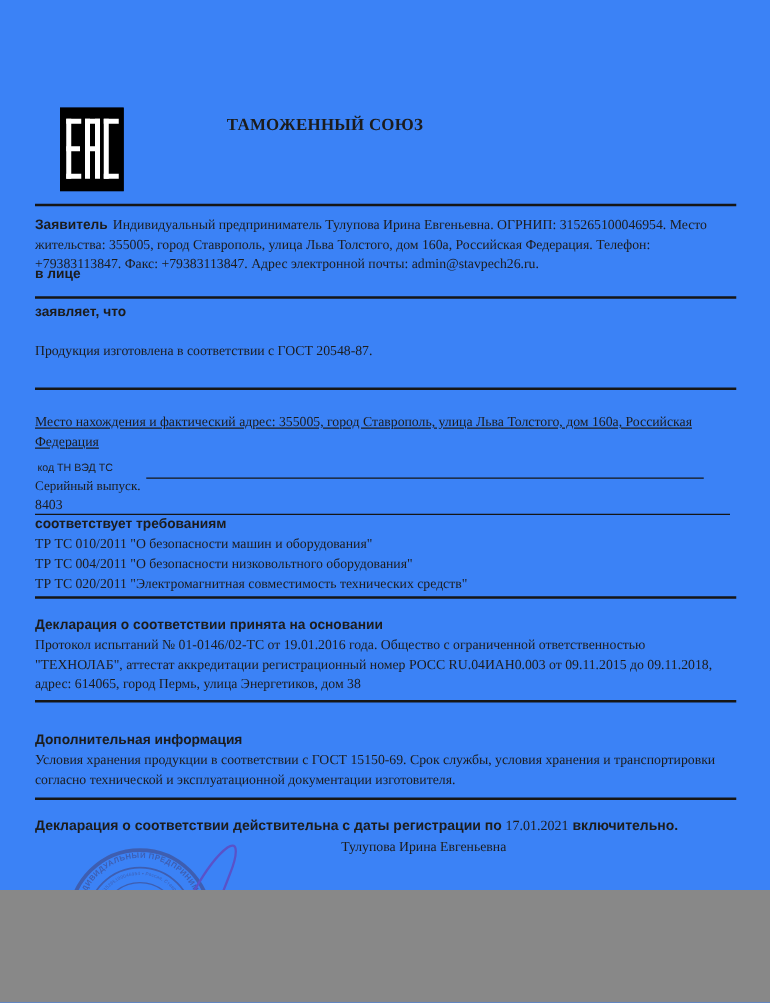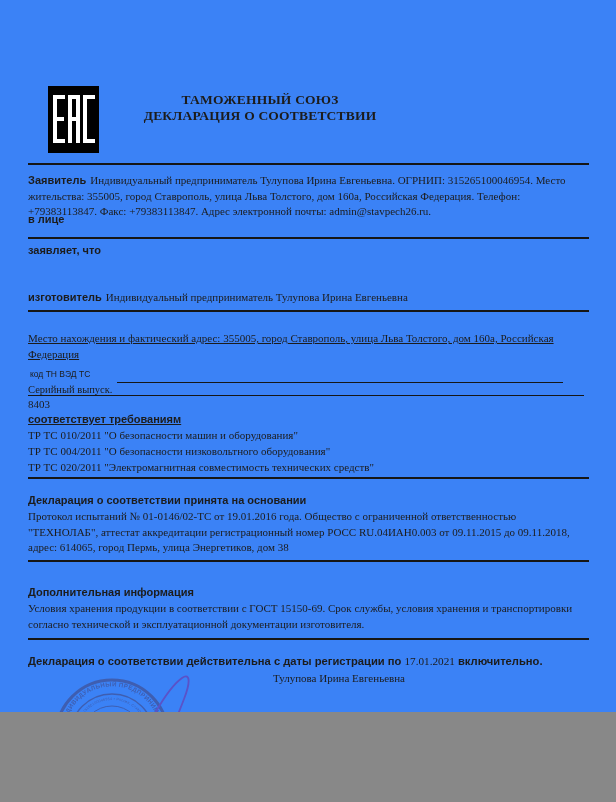--- a/index.html
+++ b/index.html
@@ -16,21 +16,21 @@
   .para{width:561px;}
   .u{text-decoration:underline;}
   
   .eac-box{left:48px;top:86px;width:51px;height:67px;background:#000;}
   
   .title-wrap{left:28px;top:92px;width:464px;text-align:center;
     font-family:"Liberation Serif", serif;font-weight:bold;font-size:13.5px;line-height:15.5px;letter-spacing:.2px;}
   .code-label{font-family:"Liberation Sans", sans-serif;font-weight:normal;font-size:8.5px;}
   .blankline{position:absolute;height:1.2px;background:#161616;}
   .serial{left:28px;top:384px;width:556px;border-bottom:1.3px solid #161616;
-    font-family:"Liberation Serif", serif;font-size:10.5px;line-height:11px;padding-bottom:0;text-decoration:none;}
+    font-family:"Liberation Serif", serif;font-size:10.5px;line-height:11px;padding-bottom:16px;text-decoration:none;}
   .validity{font-family:"Liberation Sans", sans-serif;font-weight:bold;font-size:11.2px;}
   .validity .date{font-family:"Liberation Serif", serif;font-weight:normal;}
   .sig-name{font-family:"Liberation Serif", serif;font-size:11px;}
   .sig-caption{font-family:"Liberation Sans", sans-serif;font-size:5px;color:#2e2e2e;letter-spacing:.05px;width:320px;}
   .sig-line{position:absolute;left:28px;top:720px;width:133px;height:1.3px;background:#111;}
   .stamp-svg{left:52px;top:676px;}
   .sign-svg{left:128px;top:671px;}
 </style>
 </head>
 <body>
@@ -52,47 +52,44 @@
       <rect x="20" y="31" width="12" height="4" fill="#fff"></rect>
 
       <rect x="35" y="9" width="4" height="48" fill="#fff"></rect>
       <rect x="35" y="9" width="12" height="4" fill="#fff"></rect>
       <rect x="35" y="53" width="12" height="4" fill="#fff"></rect>
     </svg>
   </div>
 
   <div class="abs title-wrap">
     <div>ТАМОЖЕННЫЙ СОЮЗ</div>
-    <div>ДЕКЛАРАЦИЯ О СООТВЕТСТВИИ</div>
   </div>
 
   <div class="rule" style="top:163px;"></div>
 
   <div class="abs serif para" style="left:28px;top:173px;">
     <span class="bsans-inline">Заявитель</span><span>Индивидуальный предприниматель Тулупова Ирина Евгеньевна.  ОГРНИП: 315265100046954. Место жительства: 355005, город Ставрополь, улица Льва Толстого, дом 160а, Российская Федерация. Телефон: +79383113847. Факс: +79383113847. Адрес электронной почты: admin@stavpech26.ru.</span>
   </div>
   <div class="abs bsans" style="left:28px;top:212px;">в лице</div>
 
   <div class="rule" style="top:237px;"></div>
 
   <div class="abs bsans" style="left:28px;top:243px;">заявляет, что</div>
-  <div class="abs serif para" style="left:28px;top:290px;">
-    <span class="bsans-inline">изготовитель</span><span>Индивидуальный предприниматель Тулупова Ирина Евгеньевна</span>
-  </div>
+  <div class="abs serif para" style="left:28px;top:274px;">Продукция изготовлена в соответствии с ГОСТ 20548-87.</div>
 
   <div class="rule" style="top:310px;"></div>
 
   <div class="abs serif para u" style="left:28px;top:331px;text-decoration:underline;">Место нахождения и фактический адрес: 355005, город Ставрополь, улица Льва Толстого, дом 160а, Российская Федерация</div>
 
   <div class="abs code-label" style="left:30px;top:369px;">код ТН ВЭД ТС</div>
   <div class="blankline" style="left:117px;top:382px;width:446px;"></div>
   <div class="abs serial">Серийный выпуск.</div>
   <div class="abs serif" style="left:28px;top:397px;">8403</div>
 
-  <div class="abs bsans" style="left:28px;top:412px;text-decoration:underline;">соответствует требованиям</div>
+  <div class="abs bsans" style="left:28px;top:412px;">соответствует требованиям</div>
   <div class="abs serif para" style="left:28px;top:428px;">ТР ТС 010/2011 "О безопасности машин и оборудования"</div>
   <div class="abs serif para" style="left:28px;top:444px;">ТР ТС 004/2011 "О безопасности низковольтного оборудования"</div>
   <div class="abs serif para" style="left:28px;top:460px;">ТР ТС 020/2011 "Электромагнитная совместимость технических средств"</div>
 
   <div class="rule" style="top:477px;"></div>
 
   <div class="abs bsans" style="left:28px;top:493px;">Декларация о соответствии принята на основании</div>
   <div class="abs serif para" style="left:28px;top:509px;">Протокол испытаний № 01-0146/02-ТС от 19.01.2016 года. Общество с ограниченной ответственностью "ТЕХНОЛАБ", аттестат аккредитации регистрационный номер РОСС RU.04ИАН0.003 от 09.11.2015 до 09.11.2018, адрес: 614065, город Пермь, улица Энергетиков, дом 38</div>
 
   <div class="rule" style="top:560px;"></div>

